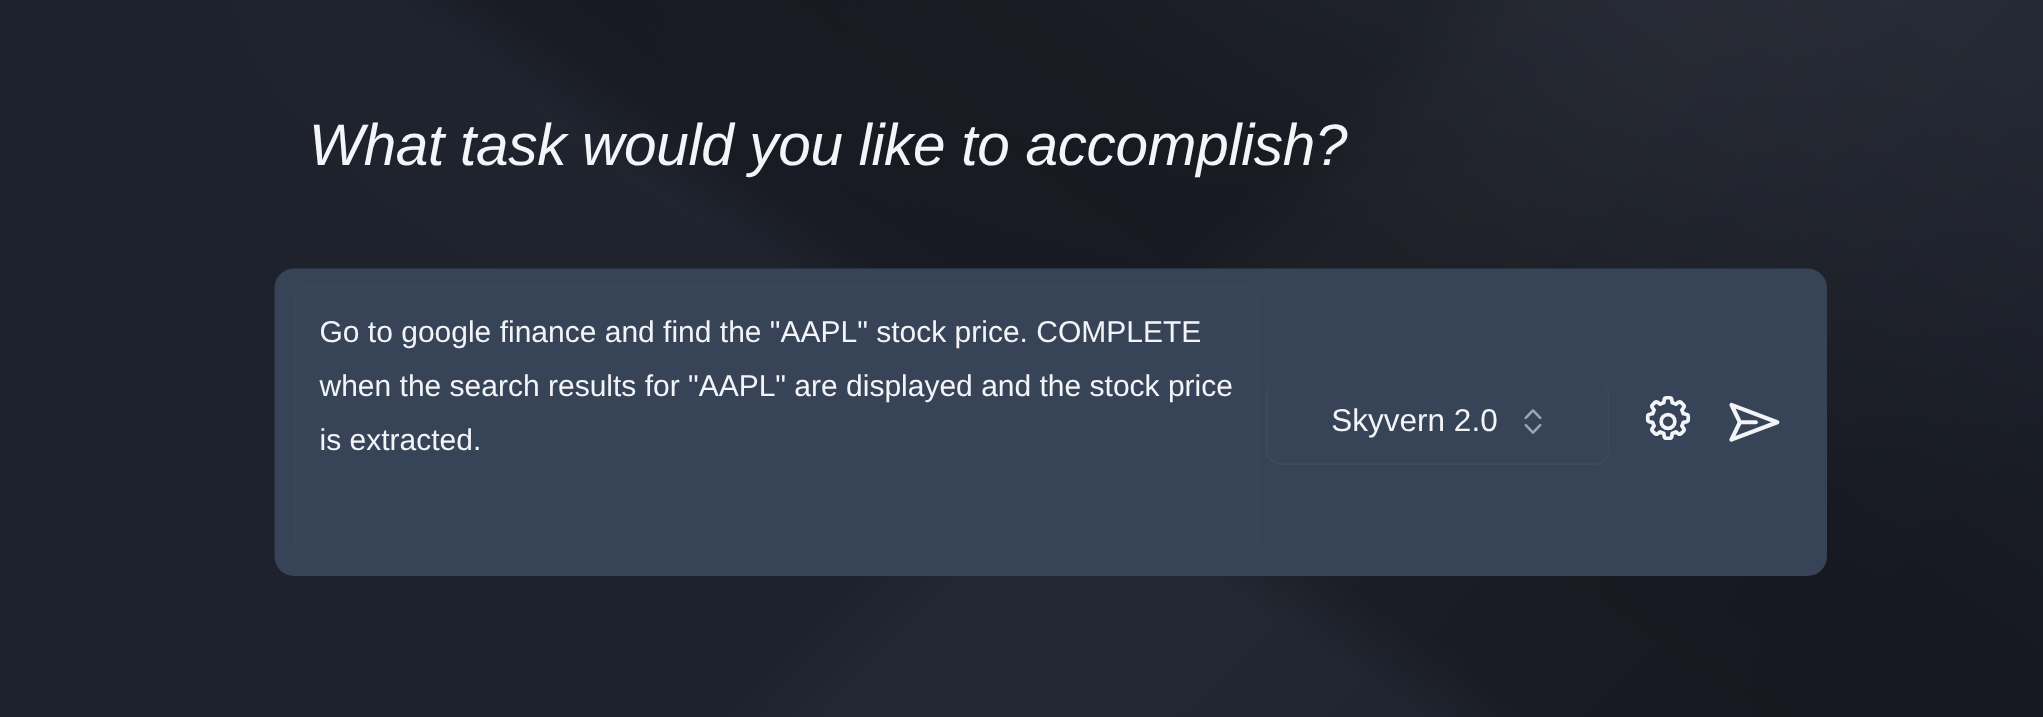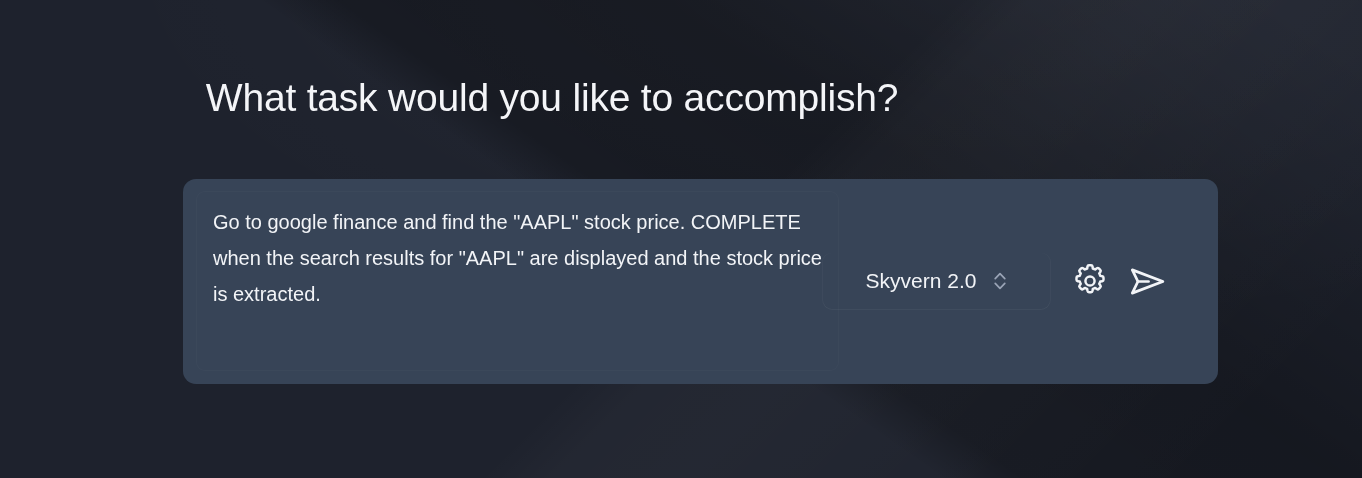--- a/index.html
+++ b/index.html
@@ -54,20 +54,21 @@
     top: 72px;
     left: 0;
     width: 1104px;
     text-align: center;
     color: #f4f5f8;
     font-size: 39px;
     font-weight: 400;
     letter-spacing: -0.2px;
     line-height: 52px;
     white-space: nowrap;
+    font-style: italic;
   }
 
   
   #prompt-card {
     position: absolute;
     left: 183px;
     top: 179px;
     width: 1035px;
     height: 205px;
     background: #374457;
@@ -93,21 +94,21 @@
     padding: 13px 16px 0 17px;
     resize: none;
     outline: none;
     overflow: hidden;
   }
   #prompt-textarea::placeholder { color: #96a0b2; }
 
   
   #prompt-controls {
     position: absolute;
-    left: 640px;
+    left: 662px;
     top: 60px;
     height: 84px;
     display: flex;
     align-items: center;
     gap: 0;
   }
 
   #model-select {
     position: relative;
     width: 227px;

